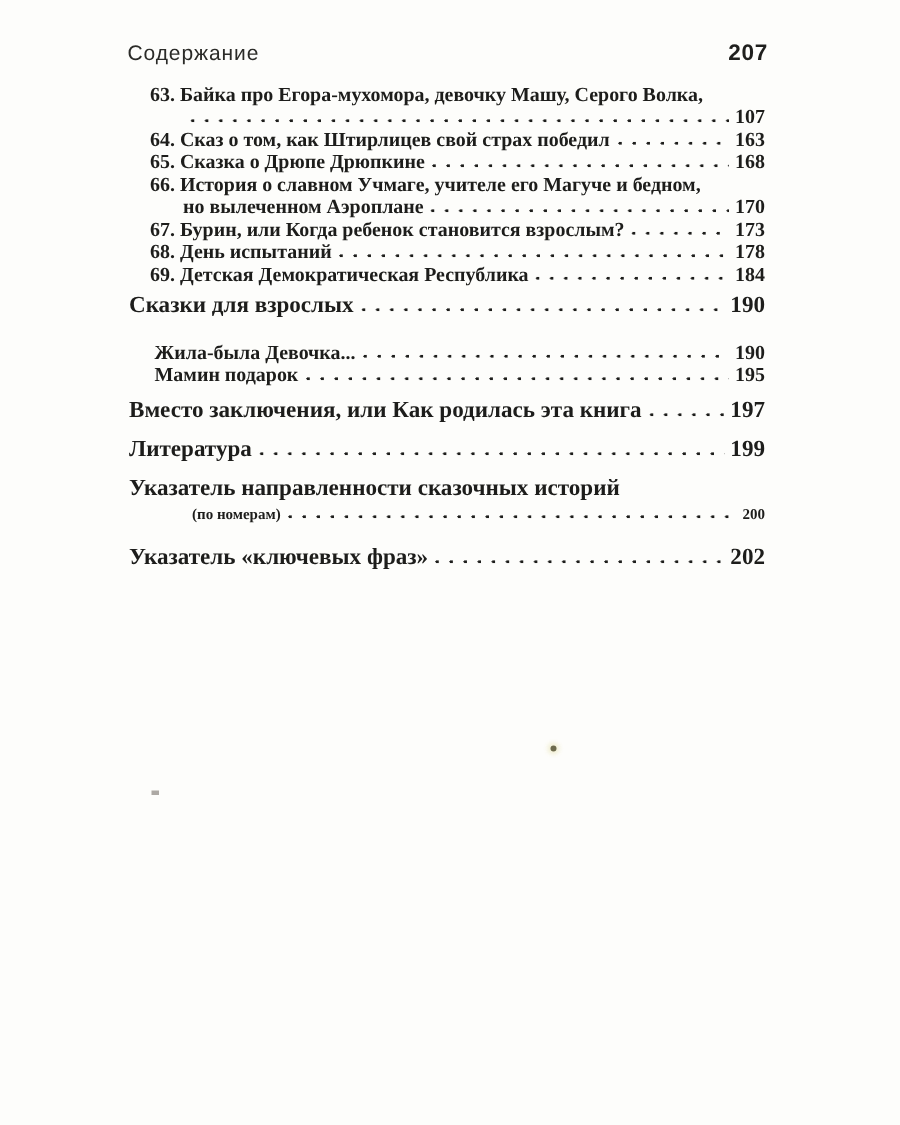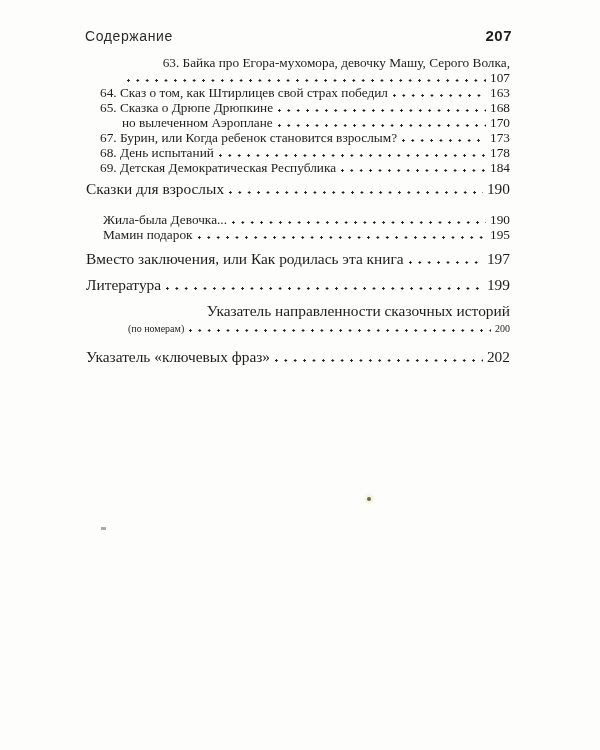--- a/index.html
+++ b/index.html
@@ -42,22 +42,21 @@
   .toc {
     position: absolute;
     top: 55px;
     left: 86px;
     width: 424px;
     color: #1d1d1b;
   }
   .row {
     display: flex;
     align-items: baseline;
-    font-weight: 400;
-    justify-content: flex-end;
+    font-weight: 700;
   }
   .row .t { white-space: nowrap; }
   .row .pg { white-space: nowrap; }
   .leader {
     flex: 1;
     height: 3px;
     margin-left: 5px;
     margin-right: 4px;
     background-image: radial-gradient(circle 1.2px at 1.5px 1.5px, #1d1d1b 99%, rgba(0,0,0,0) 100%);
     background-size: 9.4px 3px;
@@ -112,20 +111,23 @@
     </div>
     <div class="row entry">
       <span class="t">64. Сказ о том, как Штирлицев свой страх победил</span>
       <span class="leader"></span>
       <span class="pg">163</span>
     </div>
     <div class="row entry">
       <span class="t">65. Сказка о Дрюпе Дрюпкине</span>
       <span class="leader"></span>
       <span class="pg">168</span>
+    </div>
+    <div class="row entry">
+      <span class="t">66. История о славном Учмаге, учителе его Магуче и бедном,</span>
     </div>
     <div class="row entry-cont">
       <span class="t">но вылеченном Аэроплане</span>
       <span class="leader"></span>
       <span class="pg">170</span>
     </div>
     <div class="row entry">
       <span class="t">67. Бурин, или Когда ребенок становится взрослым?</span>
       <span class="leader"></span>
       <span class="pg">173</span>

